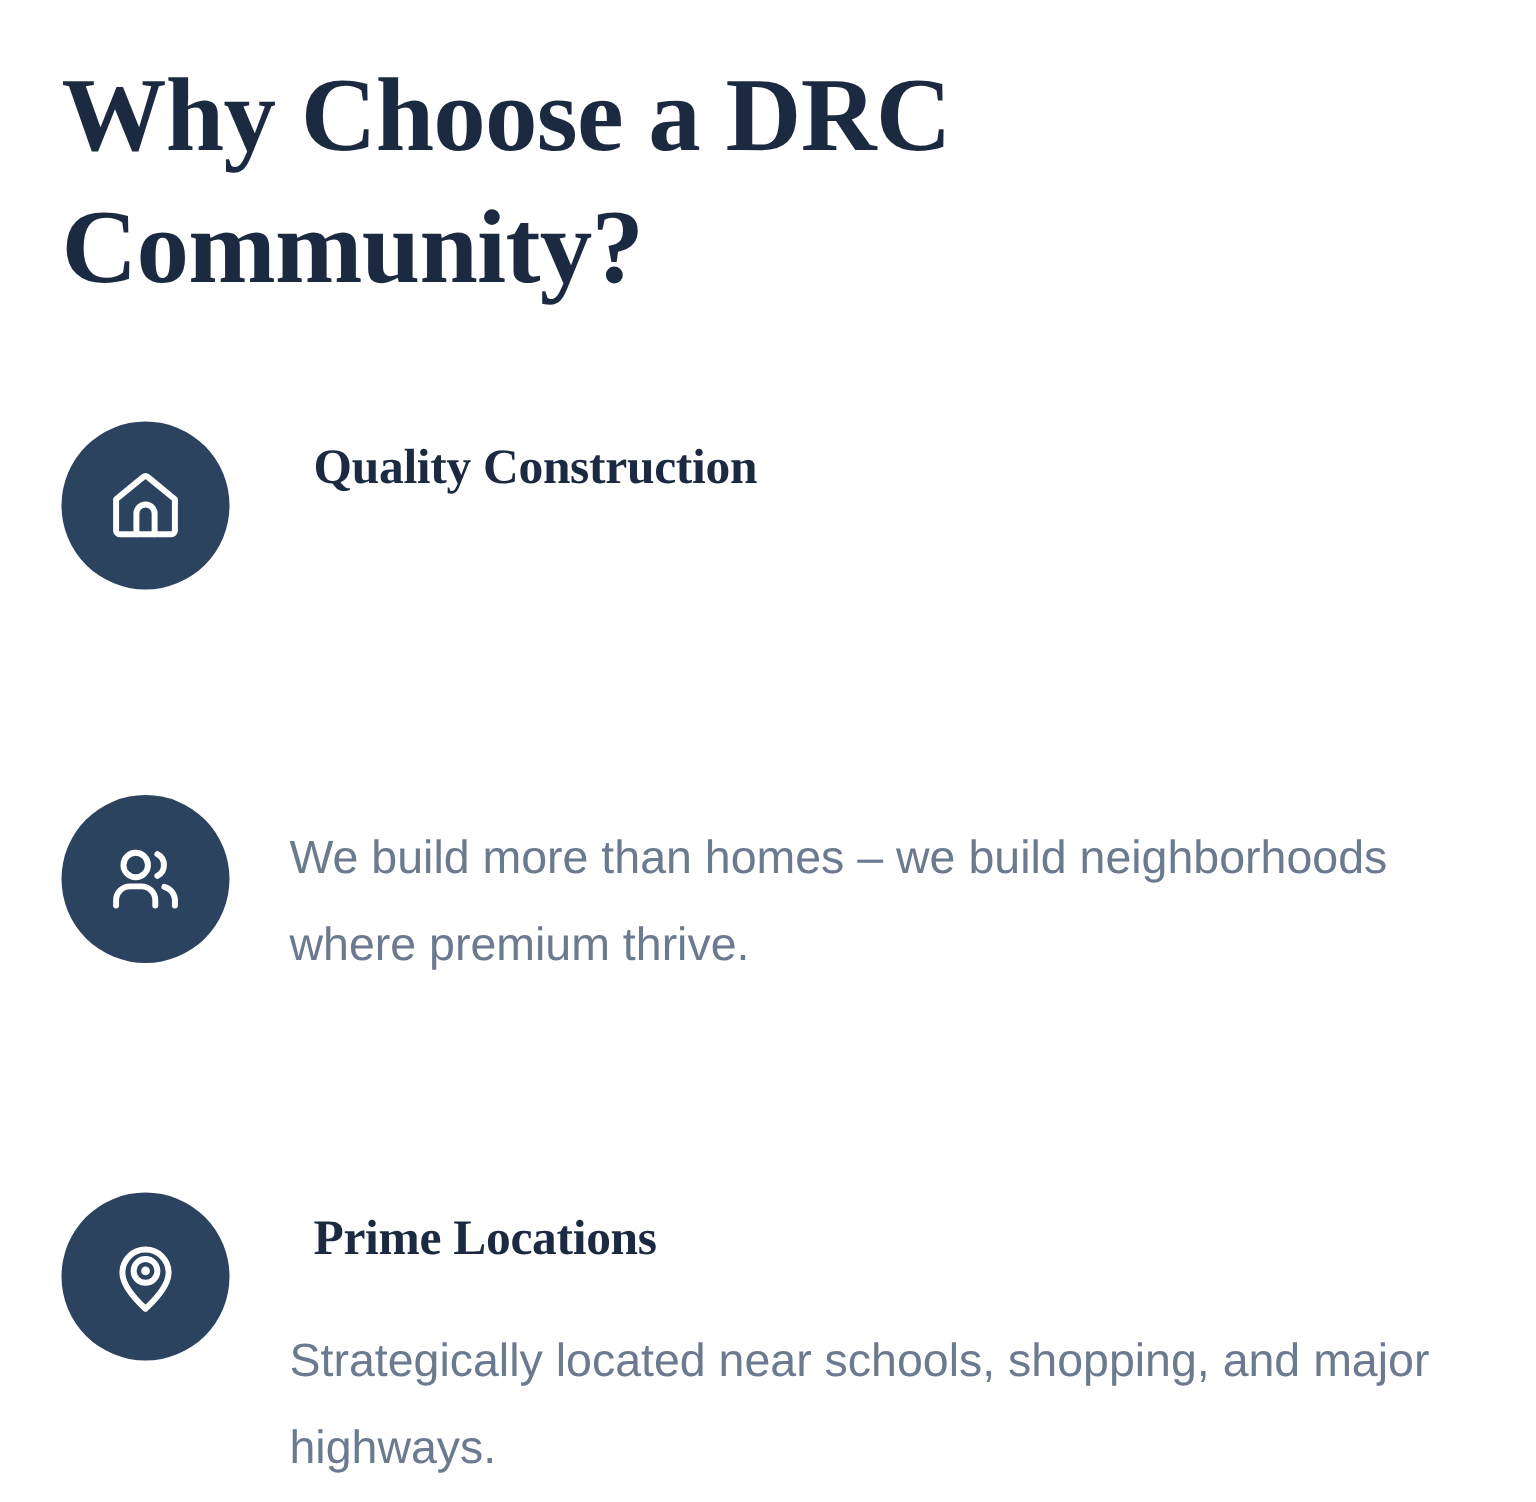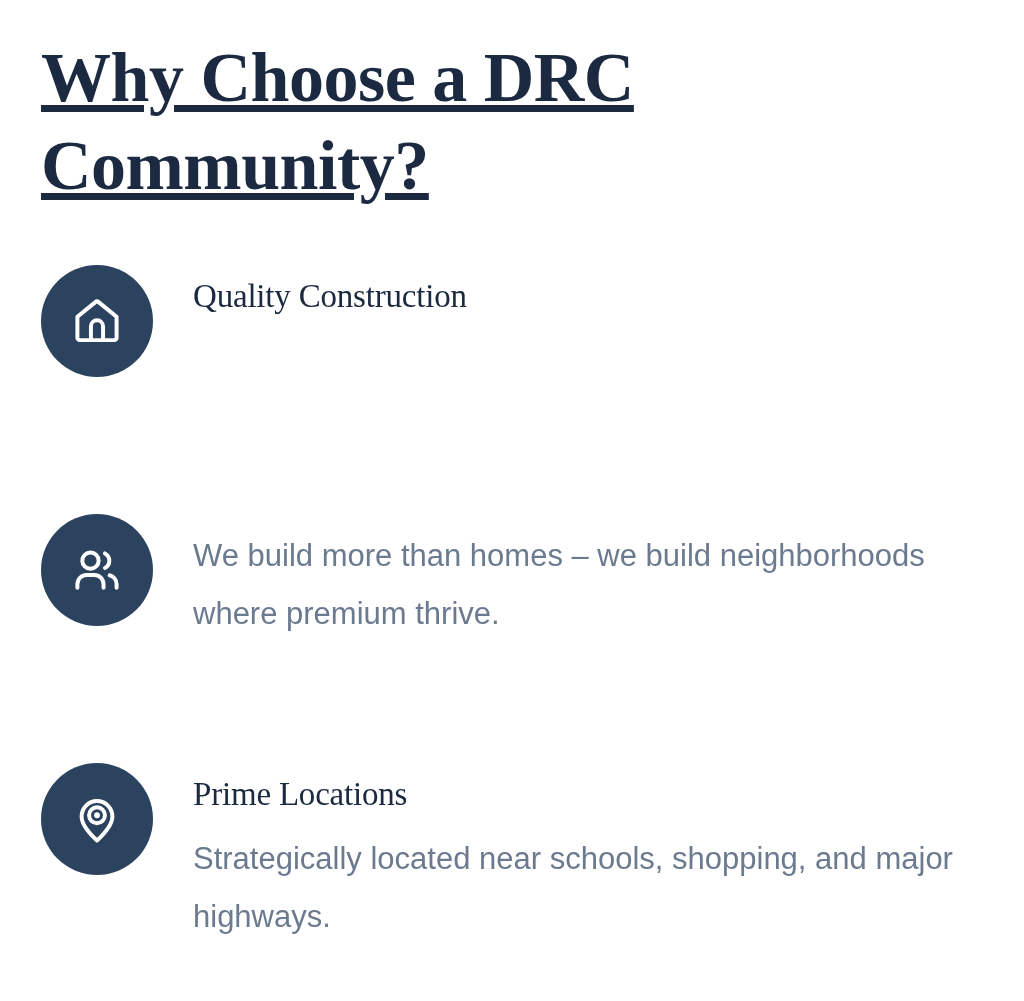--- a/index.html
+++ b/index.html
@@ -29,21 +29,20 @@
     left: 41px;
     top: 34px;
     width: 700px;
     margin: 0;
     font-family: "Liberation Serif", serif;
     font-weight: bold;
     font-size: 70px;
     line-height: 88px;
     letter-spacing: -0.5px;
     color: #1b2a41;
-    text-decoration: underline;
   }
 
   
   .feature-list {
     position: absolute;
     left: 0;
     top: 262px;
     width: 1024px;
     list-style: none;
     margin: 0;
@@ -70,24 +69,24 @@
     justify-content: center;
   }
 
   .feature-icon-circle svg {
     display: block;
     width: 56px;
     height: 56px;
   }
 
   .feature-title {
-    margin: 0;
+    margin: 16px;
     padding-top: 14px;
     font-family: "Liberation Serif", serif;
-    font-weight: normal;
+    font-weight: bold;
     font-size: 33px;
     line-height: 40px;
     letter-spacing: -0.2px;
     color: #1b2a41;
   }
 
   .feature-text {
     margin: 0;
     padding-top: 16px;
     width: 800px;

